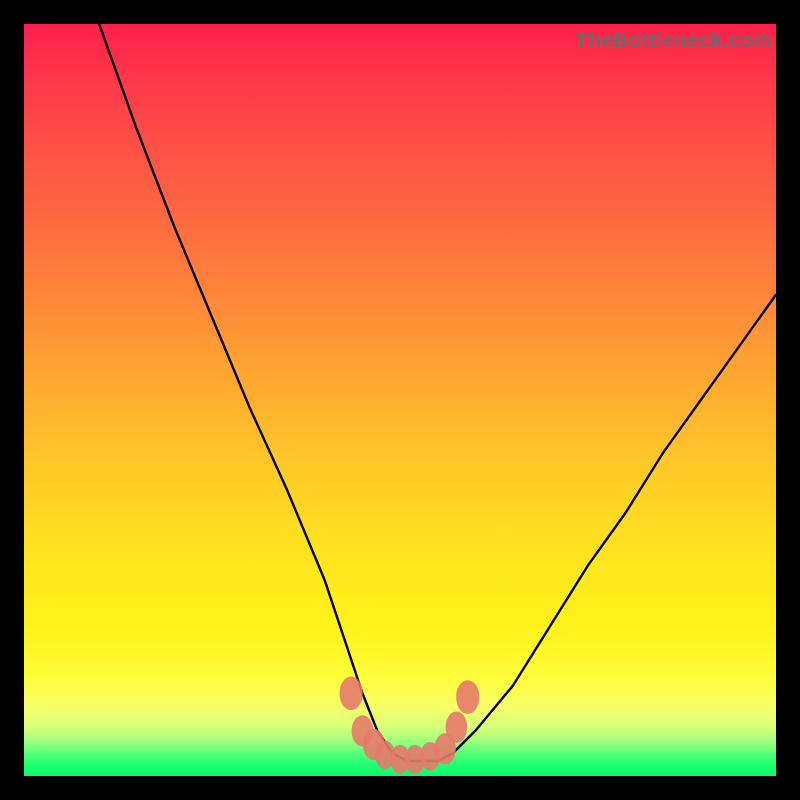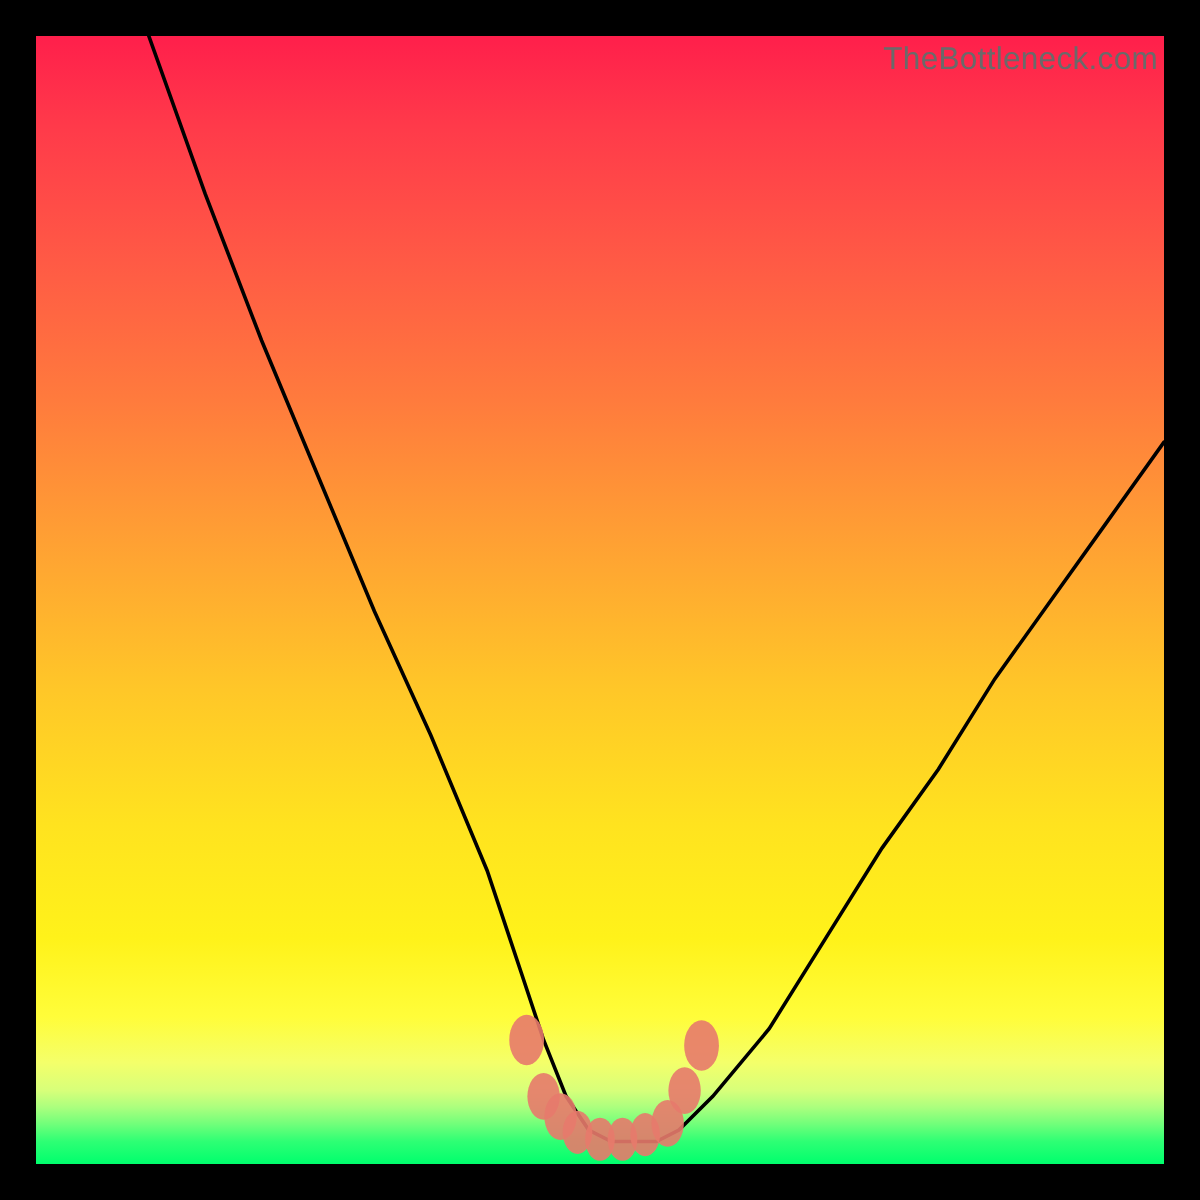--- a/index.html
+++ b/index.html
@@ -43,21 +43,21 @@
       #2eff74 98%,
       #00ff6d 100%
     );
   }
   .watermark {
     position: absolute;
     top: 28px;
     right: 28px;
     color: #6a6a6a;
     font-size: 21px;
-    font-weight: 400;
+    font-weight: 700;
     letter-spacing: 0.2px;
     user-select: none;
   }
   svg.curve {
     position: absolute;
     top: 24px;
     left: 24px;
     width: 752px;
     height: 752px;
     pointer-events: none;

